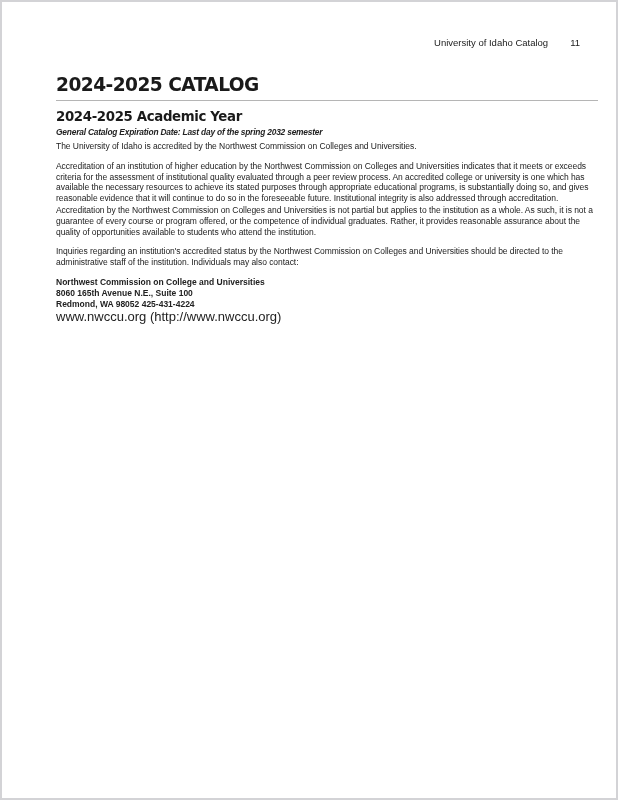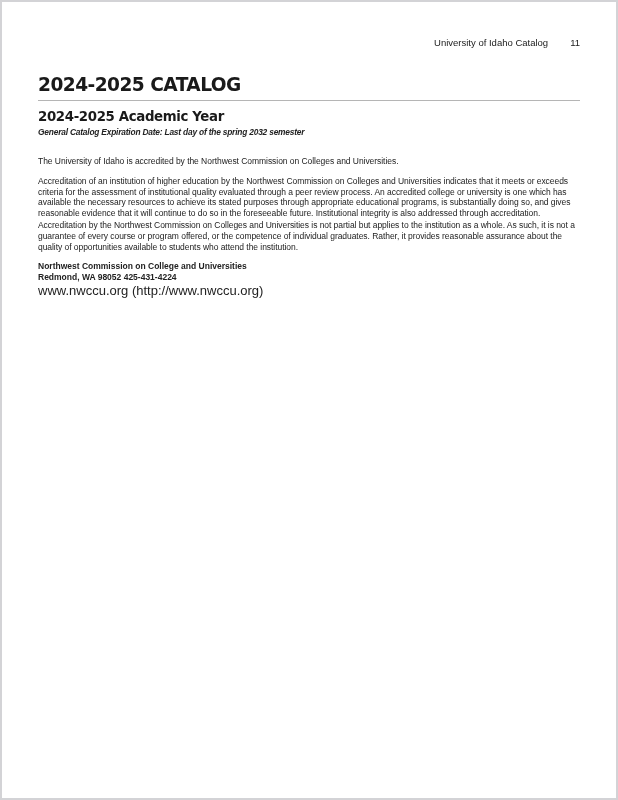--- a/index.html
+++ b/index.html
@@ -27,21 +27,21 @@
       top: 35px;
       right: 36px;
       font-size: 9.5px;
       color: #222;
       display: flex;
       gap: 22px;
       align-items: flex-end;
     }
     .content {
       position: absolute;
-      left: 36px;
+      left: 54px;
       top: 70px;
       width: 542px;
     }
     .catalog-title {
       font-family: "DejaVu Sans", sans-serif;
       font-weight: bold;
       font-size: 20px;
       letter-spacing: -0.6px;
       color: #1a1a1a;
       margin: 0;
@@ -75,21 +75,21 @@
       margin: 2px 0 0 0;
       letter-spacing: -0.2px;
     }
     .para {
       font-size: 8.5px;
       line-height: 10.8px;
       color: #222;
       margin: 0;
       letter-spacing: -0.05px;
     }
-    .p1 { margin-top: 19px; }
+    .p1 { margin-top: 4px; }
     .p2 { margin-top: 9px; }
     .p3 { margin-top: 1px; }
     .p4 { margin-top: 9px; }
     .address {
       margin-top: 9px;
       font-size: 8.5px;
       line-height: 10.8px;
       font-weight: bold;
       color: #222;
     }
@@ -111,23 +111,25 @@
 
   <div class="content">
     <h1 class="catalog-title">2024-2025 CATALOG</h1>
     <hr class="rule">
     <h2 class="year-title">2024-2025 Academic Year</h2>
     <p class="expiration">General Catalog Expiration Date: Last day of the spring 2032 semester</p>
 
     <p class="para p1">The University of Idaho is accredited by the Northwest Commission on Colleges and Universities.</p>
     <p class="para p2">Accreditation of an institution of higher education by the Northwest Commission on Colleges and Universities indicates that it meets or exceeds criteria for the assessment of institutional quality evaluated through a peer review process. An accredited college or university is one which has available the necessary resources to achieve its stated purposes through appropriate educational programs, is substantially doing so, and gives reasonable evidence that it will continue to do so in the foreseeable future. Institutional integrity is also addressed through accreditation.</p>
     <p class="para p3">Accreditation by the Northwest Commission on Colleges and Universities is not partial but applies to the institution as a whole. As such, it is not a guarantee of every course or program offered, or the competence of individual graduates. Rather, it provides reasonable assurance about the quality of opportunities available to students who attend the institution.</p>
+    <p class="para p4">Inquiries regarding an institution's accredited status by the Northwest Commission on Colleges and Universities should be directed to the administrative staff of the institution. Individuals may also contact:</p>
 
     <div class="address">
       <div>Northwest Commission on College and Universities</div>
+      <div>8060 165th Avenue N.E., Suite 100</div>
       <div>Redmond, WA 98052 425-431-4224</div>
     </div>
 
     <div class="website">
       <span>www.nwccu.org</span>
       <span>(http://www.nwccu.org)</span>
     </div>
   </div>
 
 </div>

